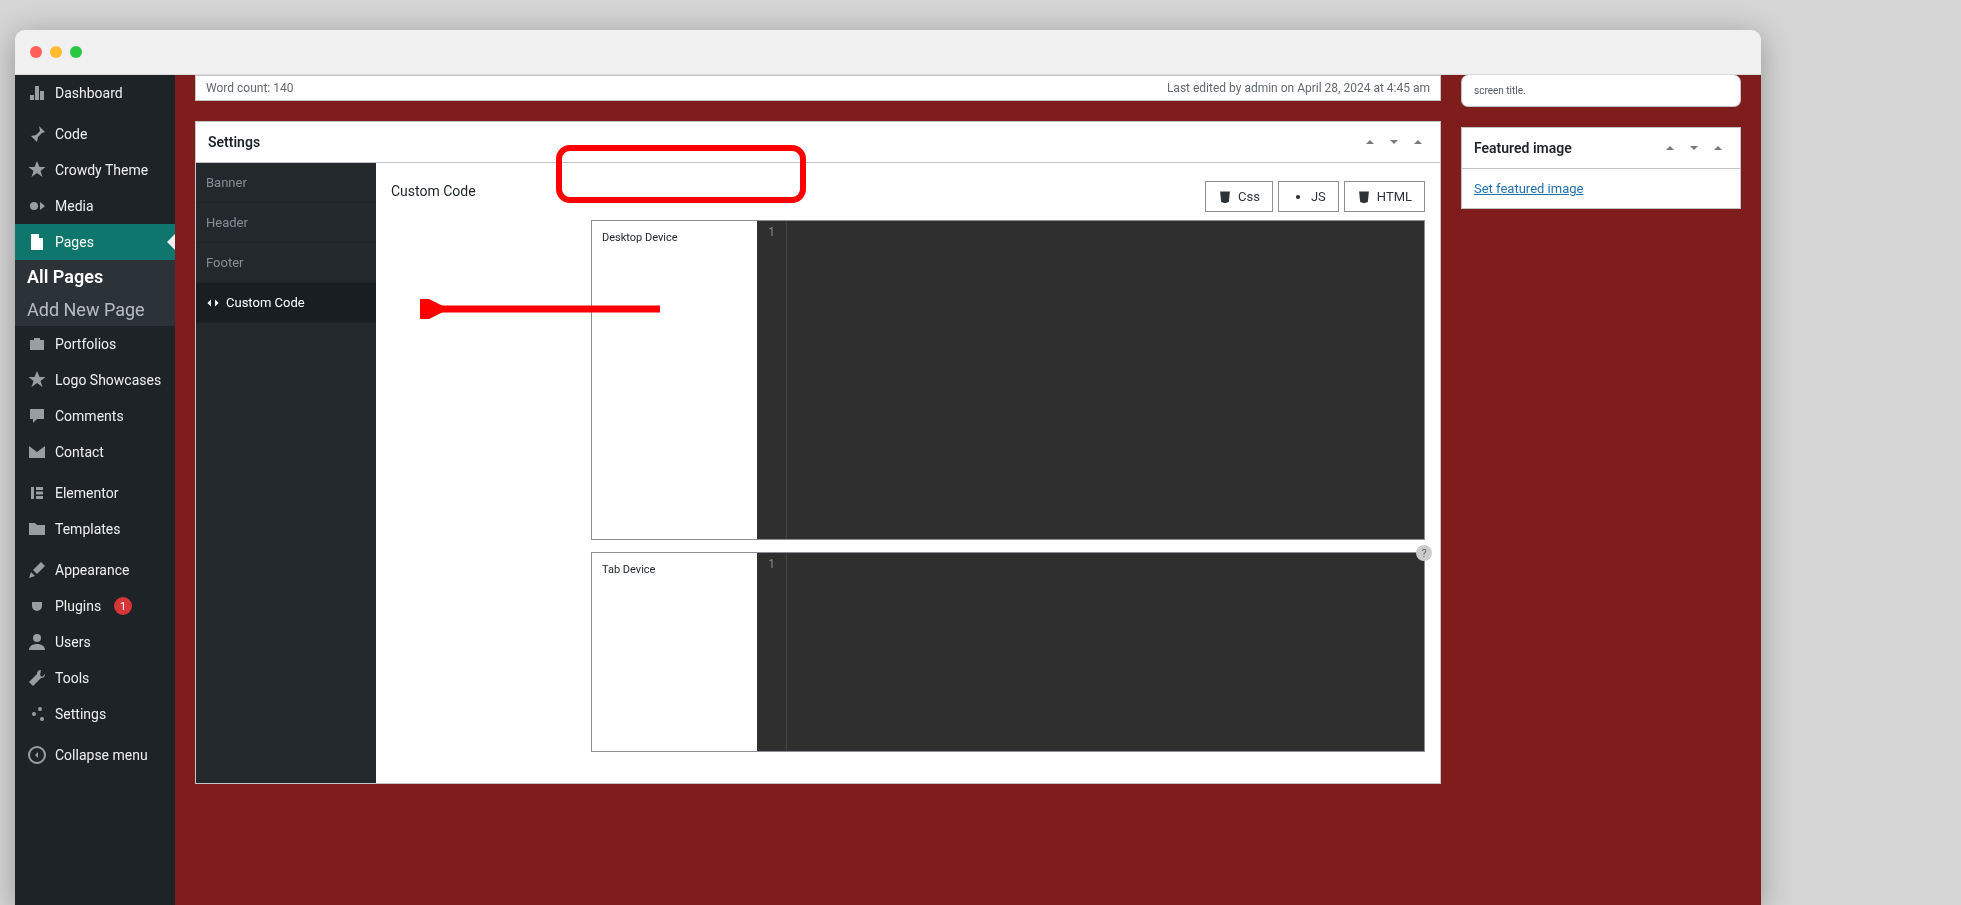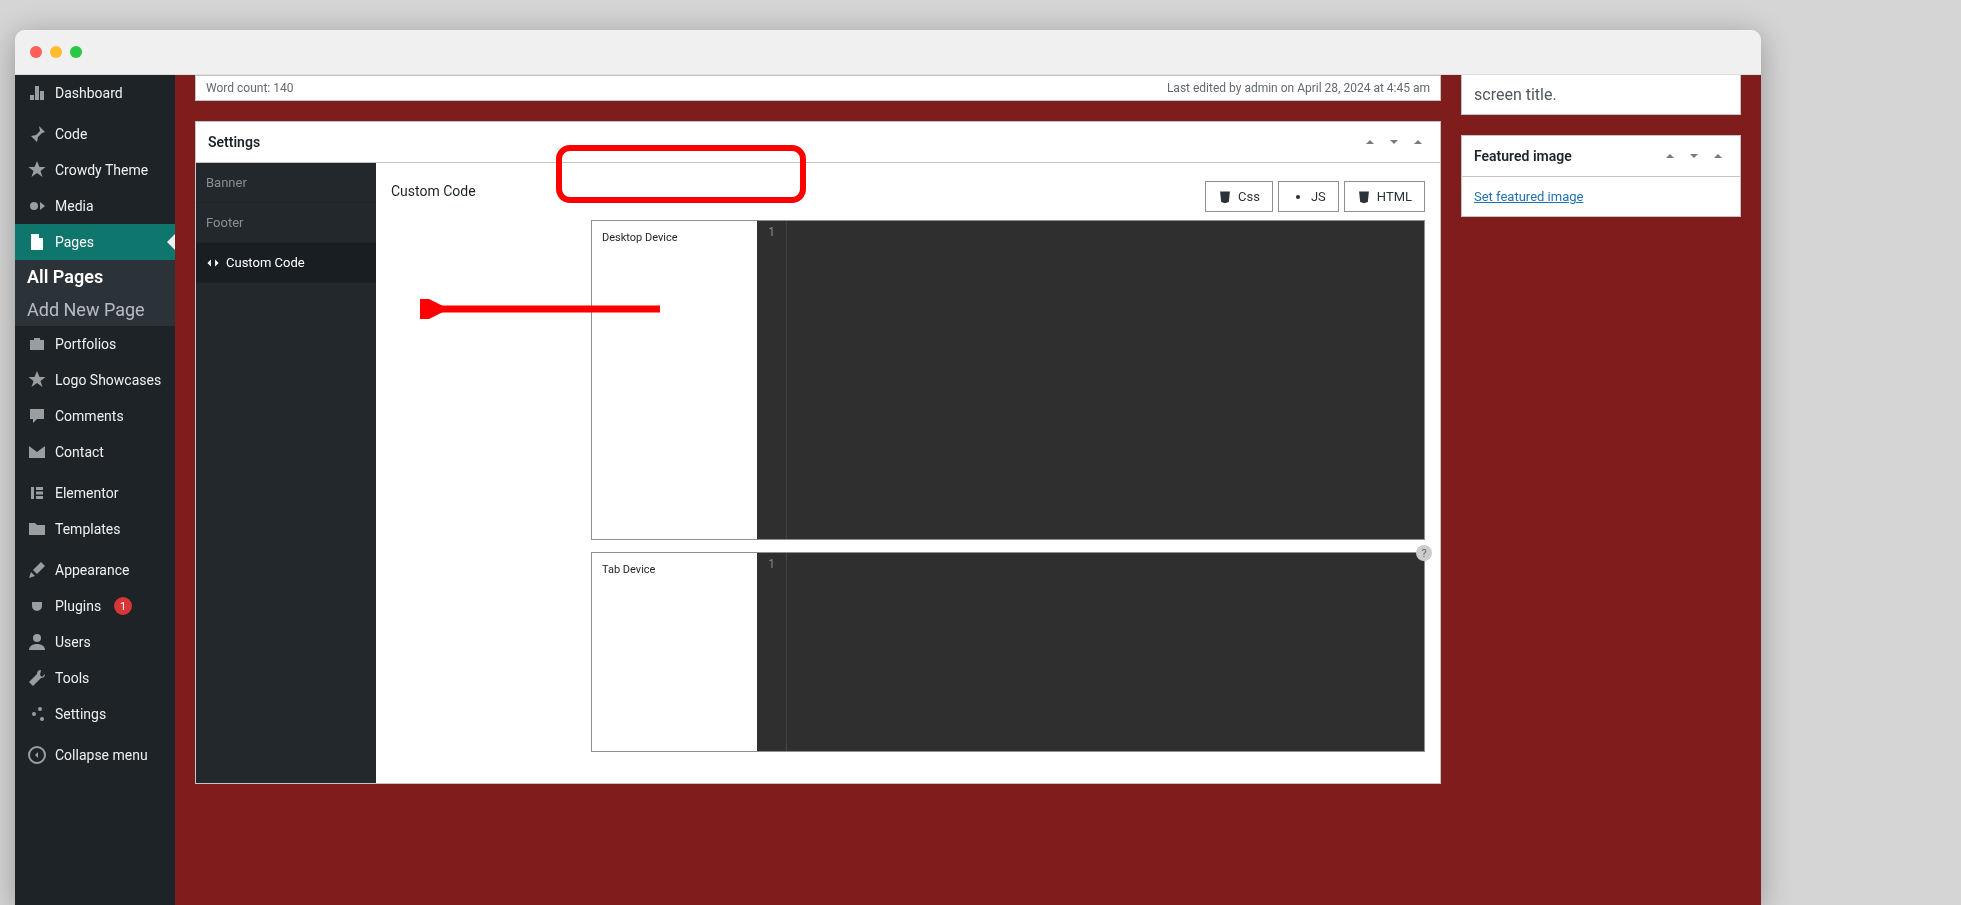--- a/index.html
+++ b/index.html
@@ -100,21 +100,21 @@
     .device-label { width: 165px; padding: 10px; font-size: 11px; color: #1d2327; }
     .code-editor { flex: 1; background: #2f2f2f; display: flex; }
     .line-gutter { width: 30px; background: #2f2f2f; color: #888; text-align: center; padding-top: 4px; font-size: 12px; border-right: 1px solid #444; }
     .code-area { flex: 1; background: #2f2f2f; }
     .help-icon {
       position: absolute; top: -8px; right: -8px; width: 16px; height: 16px;
       border-radius: 50%; background: #ccc; color: #666; font-size: 11px;
       display: flex; align-items: center; justify-content: center;
     }
     .side-panel { background: #fff; border: 1px solid #c3c4c7; }
-    .side-panel-partial { border-top: none; padding: 10px 12px; font-size: 16px; color: #50575e; }
+    .side-panel-partial { border-top: none; padding: 10px 12px; font-size: 10px; color: #50575e; border-radius: 7px; }
     .link { color: #2271b1; text-decoration: underline; cursor: pointer; }
     .highlight-box {
       position: absolute; border: 6px solid #ff0000; border-radius: 14px;
       pointer-events: none;
     }
     .arrow-annotation {
       position: absolute; pointer-events: none;
     }
     svg { display: block; }
   </style>
@@ -312,20 +312,21 @@
               <span class="toggle-btn">
                   <svg width="12" height="12" viewBox="0 0 12 12" fill="currentColor">
                     <path d="M2 8l4-4 4 4z"></path>
                   </svg>
                 </span>
             </div>
           </div>
           <div class="settings-body">
             <div class="settings-nav">
               <div class="settings-nav-item">Banner</div>
+              <div class="settings-nav-item">Header</div>
               <div class="settings-nav-item">Footer</div>
               <div class="settings-nav-item active">
                 <span>
                     <svg width="14" height="14" viewBox="0 0 20 20" fill="currentColor">
                       <path d="M7 5l-5 5 5 5M13 5l5 5-5 5"></path>
                     </svg>
                   </span>
                 <span>Custom Code</span>
               </div>
             </div>

